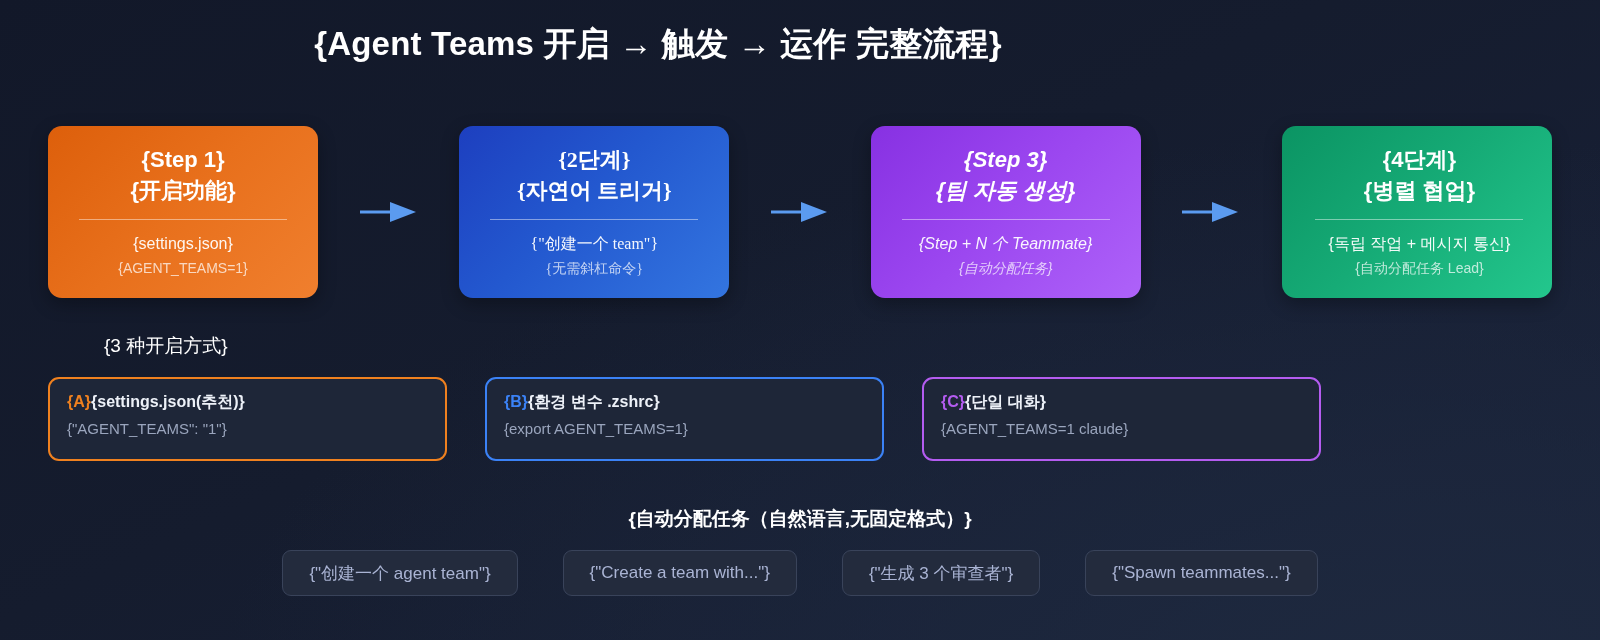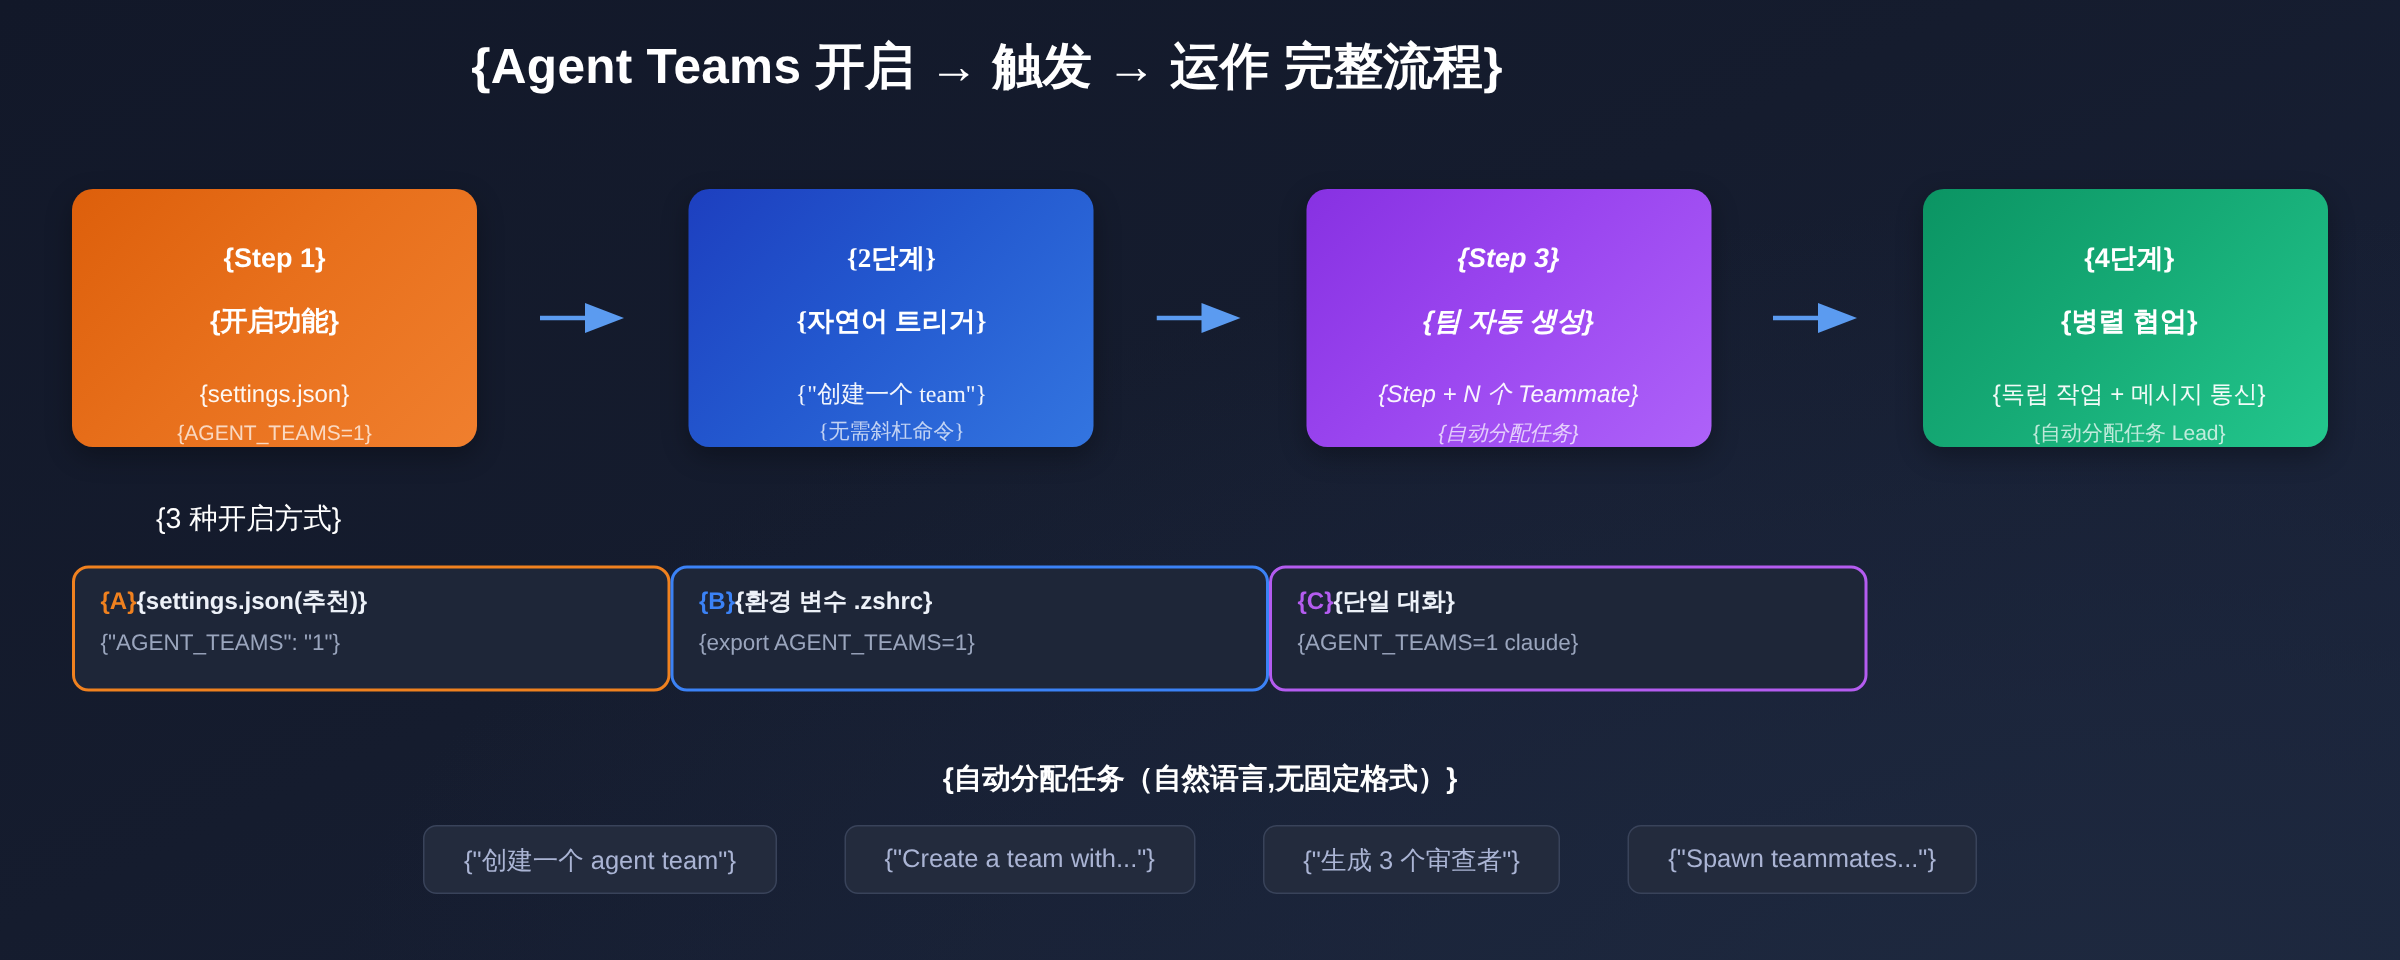--- a/index.html
+++ b/index.html
@@ -53,27 +53,26 @@
     box-shadow: 0 6px 18px rgba(0,0,0,0.30);
     flex: 0 0 auto;
   }
 
   .step-card.c-orange { background: linear-gradient(135deg, #dd5f0b 0%, #e8701c 48%, #f07f2e 100%); }
   .step-card.c-blue   { background: linear-gradient(135deg, #1d3fbf 0%, #2358cf 45%, #3375e0 100%); font-family: Liberation Serif, serif; }
   .step-card.c-purple { background: linear-gradient(135deg, #8731e2 0%, #9a45ef 45%, #ae62f9 100%); font-style: italic; }
   .step-card.c-green  { background: linear-gradient(135deg, #0b9463 0%, #16ab76 48%, #23c78d 100%); padding-left: 21px; }
 
   .step-title {
-    font-size: 18px;
+    font-size: 22px;
     font-weight: bold;
     color: #ffffff;
     line-height: 1.42;
     text-align: center;
     white-space: nowrap;
-    margin-top: 16px;
   }
 
   .card-divider {
     width: 208px;
     height: 1px;
     background: rgba(255,255,255,0.45);
     margin: 13px 0 12px 0;
   }
 
   .step-detail {
@@ -111,20 +110,21 @@
     color: #ffffff;
     white-space: nowrap;
   }
 
   .options-row {
     position: absolute;
     top: 377px;
     left: 48px;
     width: 1272px;
     display: flex;
+    gap: 38px;
   }
 
   .option-box {
     width: 399px;
     height: 84px;
     border-radius: 11px;
     border: 2px solid #888;
     background: #1e2638;
     padding: 13px 17px 0 17px;
     flex: 0 0 auto;

